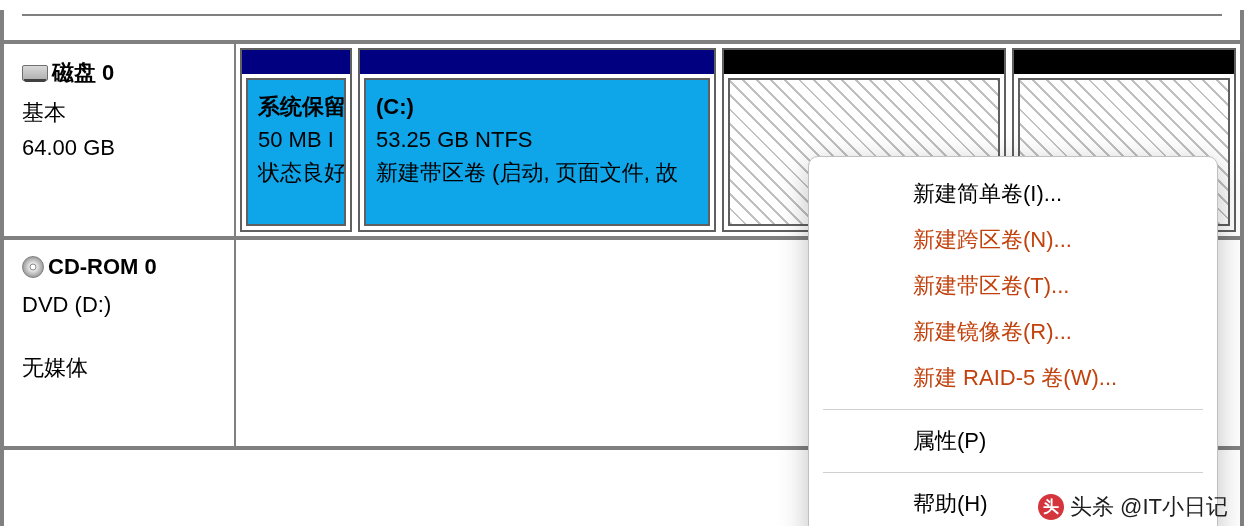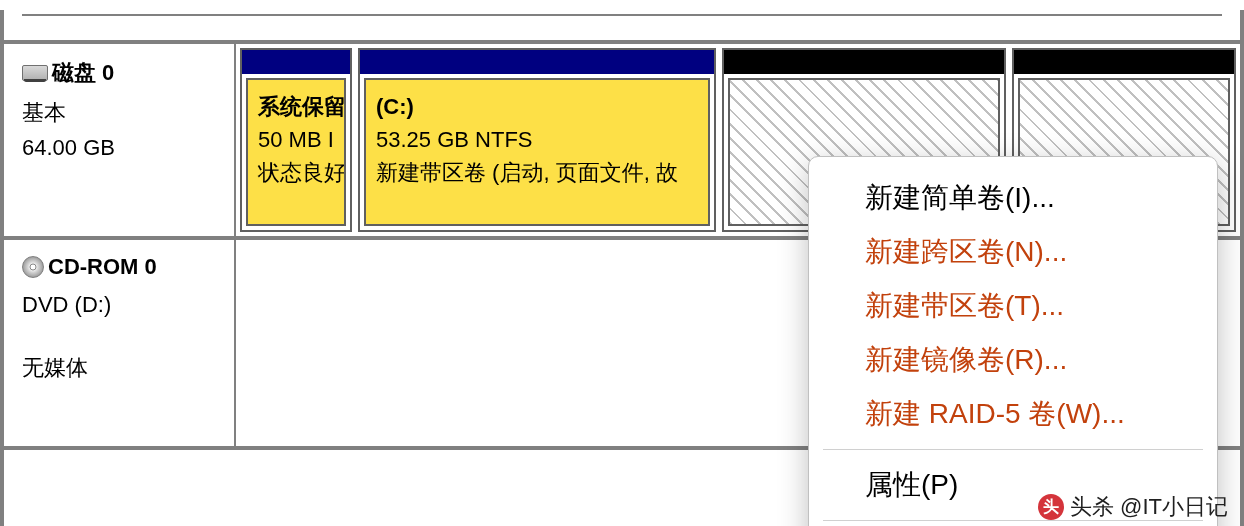--- a/index.html
+++ b/index.html
@@ -106,21 +106,21 @@
     .hdr-black { background: #000000; }
     .partition-body {
       border: 2px solid #606060;
       border-top: 2px solid #606060;
       margin: 4px;
       padding: 10px 10px;
       flex:1;
       overflow: hidden;
       white-space: nowrap;
       line-height: 1.5;
-      background: #fde047;
+      background: #0ea5e9;
     }
     .partition-body.hatched {
       background-image: repeating-linear-gradient(
         45deg,
         #c0c0c0 0, #c0c0c0 2px,
         #ffffff 2px, #ffffff 10px
       );
     }
     .partition-body .p-title { font-weight: bold; }
     .w-sys   { width: 112px; flex-shrink:0; }
@@ -138,23 +138,24 @@
       width: 410px;
       background: #fff;
       border: 1px solid #c0c0c0;
       border-radius: 10px;
       box-shadow: 0 8px 30px rgba(0,0,0,0.25);
       padding: 14px 0;
       z-index: 100;
     }
     .context-menu .menu-item {
       padding: 8px 56px;
-      font-size: 28px;
+      font-size: 22px;
       color: #000;
       cursor: default;
+      margin-left: 48px;
     }
     .context-menu .menu-item.disabled {
       color: #c2410c;
     }
     .context-menu .menu-sep {
       height: 1px;
       background: #d0d0d0;
       margin: 8px 14px;
     }
     .watermark {

